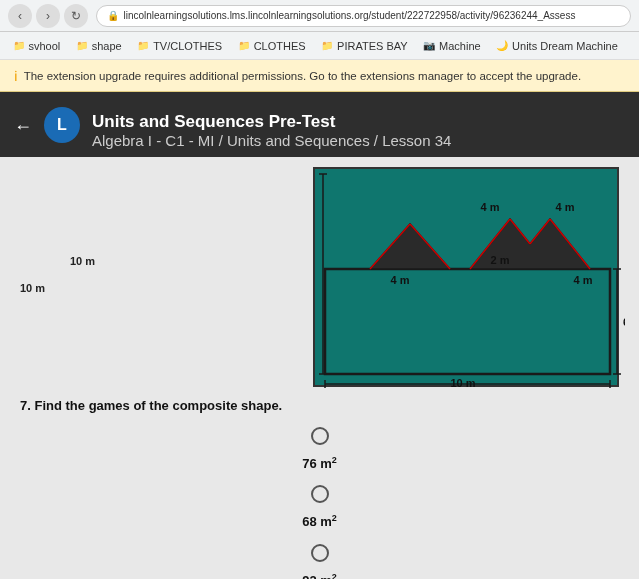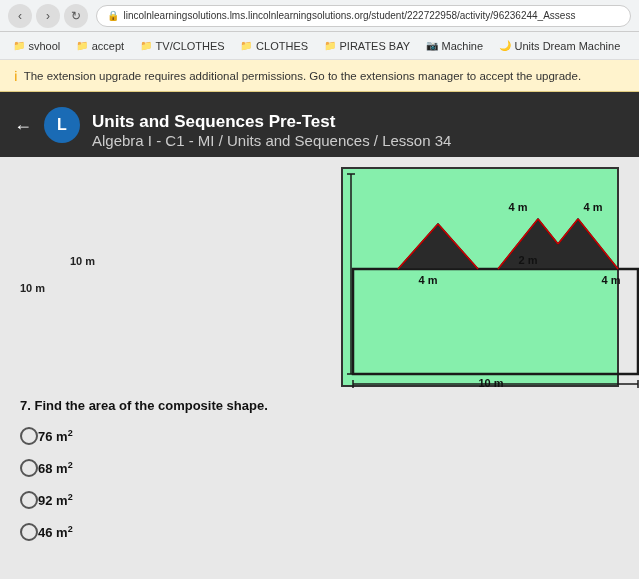--- a/index.html
+++ b/index.html
@@ -142,23 +142,24 @@
     .question-text {
       font-size: 13px;
       font-weight: bold;
       color: #111;
       margin-bottom: 14px;
       margin-top: 4px;
     }
     .option-item {
       display: flex;
       align-items: center;
-      gap: 0;
+      gap: 10px;
       margin-bottom: 14px;
       cursor: pointer;
+      flex-direction: column;
     }
     .radio-circle {
       width: 18px;
       height: 18px;
       border-radius: 50%;
       border: 2px solid #555;
       flex-shrink: 0;
     }
     .option-text {
       font-size: 13px;
@@ -184,21 +185,21 @@
   </div>
 </div>
 
 <div class="bookmarks-bar">
   <div class="bookmark-item">
     <span class="bookmark-icon">📁</span>
     <span>svhool</span>
   </div>
   <div class="bookmark-item">
     <span class="bookmark-icon">📁</span>
-    <span>accept</span>
+    <span>shape</span>
   </div>
   <div class="bookmark-item">
     <span class="bookmark-icon">📁</span>
     <span>TV/CLOTHES</span>
   </div>
   <div class="bookmark-item">
     <span class="bookmark-icon">📁</span>
     <span>CLOTHES</span>
   </div>
   <div class="bookmark-item">
@@ -232,21 +233,21 @@
 </div>
 
 <div style="background:#e8e8e8; padding: 10px 0 0 0; height: 433px; overflow:hidden;">
 
   <div style="display:flex; justify-content:flex-end; padding-right: 20px; padding-left: 20px; position:relative; margin-bottom: 8px;">
 
     <div style="position:absolute; left: 20px; top: 55%; transform:translateY(-50%); font-size:11px; font-weight:bold; color:#222;">
       <span>10 m</span>
     </div>
 
-    <div style="width:278px; height:220px; position:relative; background:#86efac; border:2px solid #333;">
+    <div style="width:306px; height:220px; position:relative; background:#0f766e; border:2px solid #333;">
       <svg viewBox="0 0 310 220" width="310" height="220">
 
         <rect x="10" y="100" width="285" height="105" fill="none" stroke="#1a1a1a" stroke-width="2.5"></rect>
 
         <polygon points="55,100 95,55 135,100" fill="#2a2a2a" stroke="#1a1a1a" stroke-width="1.5"></polygon>
 
         <polygon points="155,100 195,50 215,75 235,50 275,100" fill="#2a2a2a" stroke="#1a1a1a" stroke-width="1.5"></polygon>
 
         <line x1="95" y1="55" x2="55" y2="100" stroke="#cc0000" stroke-width="1.5"></line>
         <line x1="95" y1="55" x2="135" y2="100" stroke="#cc0000" stroke-width="1.5"></line>
@@ -283,21 +284,21 @@
   </div>
 
   <div style="position:relative; margin-top: -240px; margin-left: 20px; height: 220px; pointer-events:none;">
     <div style="position:absolute; left:50px; top:100px; font-size:11px; font-weight:bold; color:#222;">
       <span>10 m</span>
     </div>
   </div>
 
   <div style="padding: 4px 20px 0 20px; margin-top: 15px;">
     <div class="question-text">
-      <span>7.</span> <span>Find the area of the composite shape.</span>
+      <span>7.</span> <span>Find the games of the composite shape.</span>
     </div>
 
     <div class="option-item">
       <div class="radio-circle"></div>
       <span class="option-text">76 m<sup>2</sup></span>
     </div>
 
     <div class="option-item">
       <div class="radio-circle"></div>
       <span class="option-text">68 m<sup>2</sup></span>

